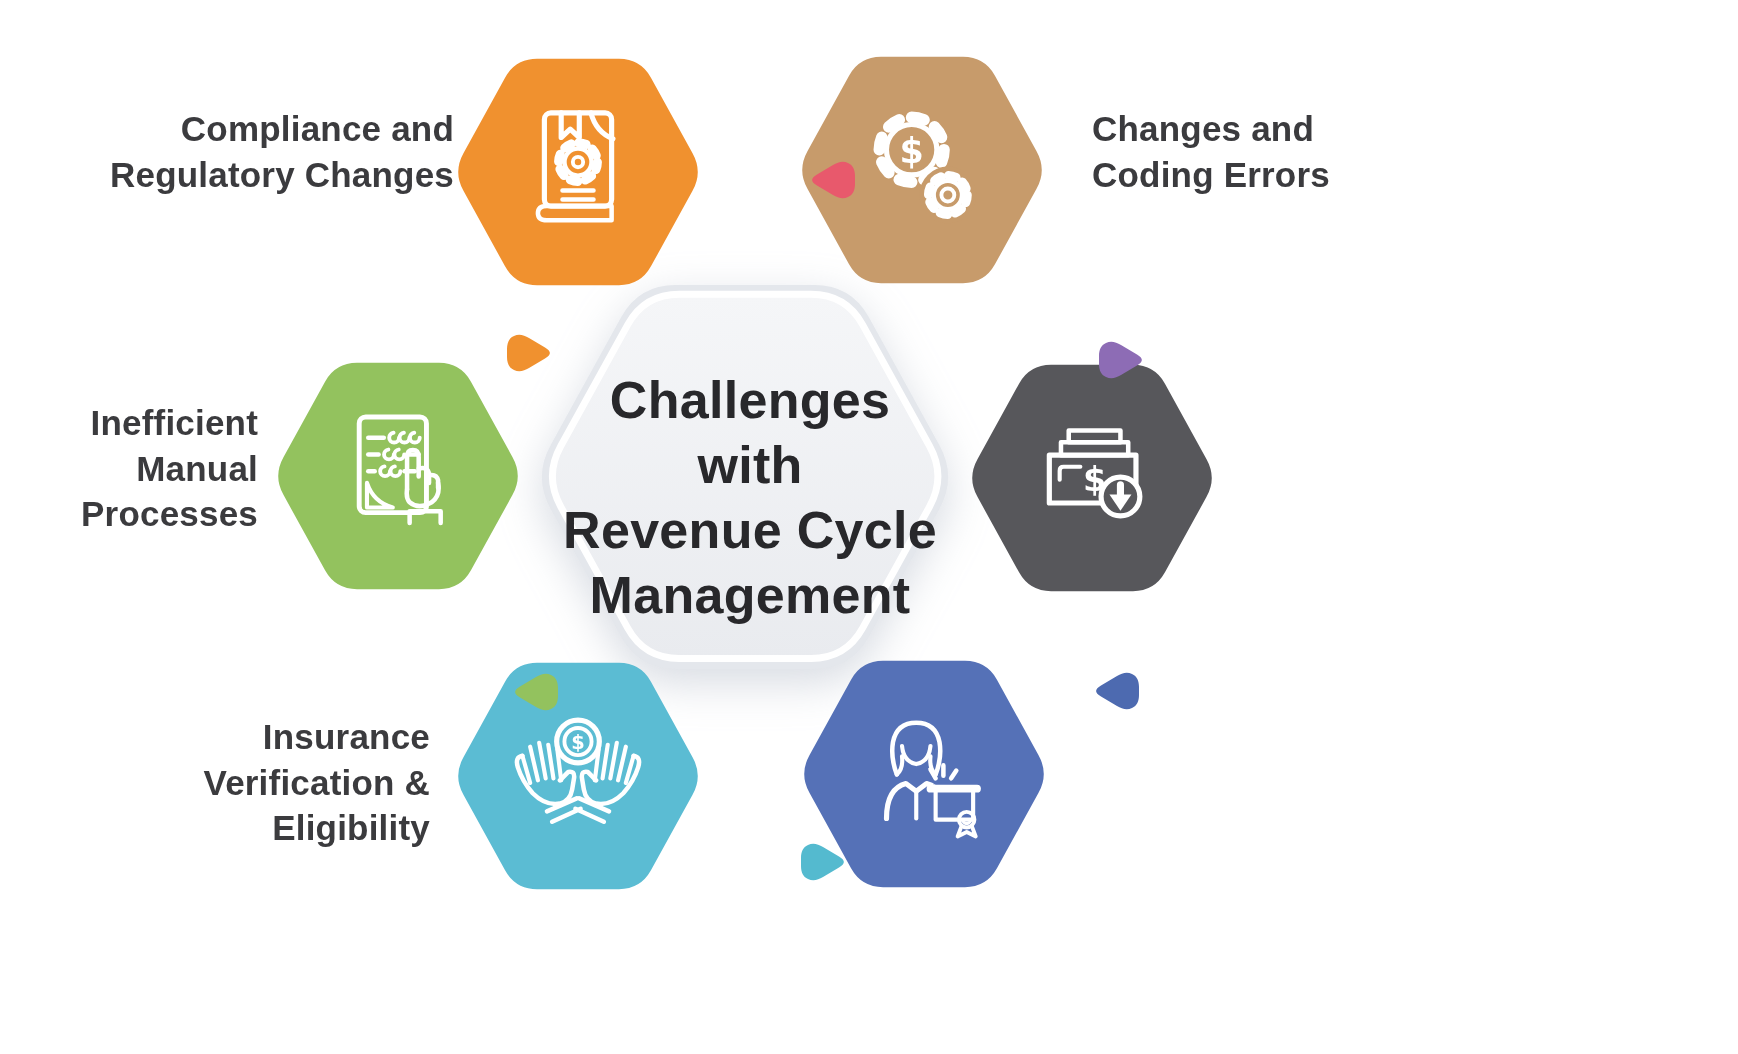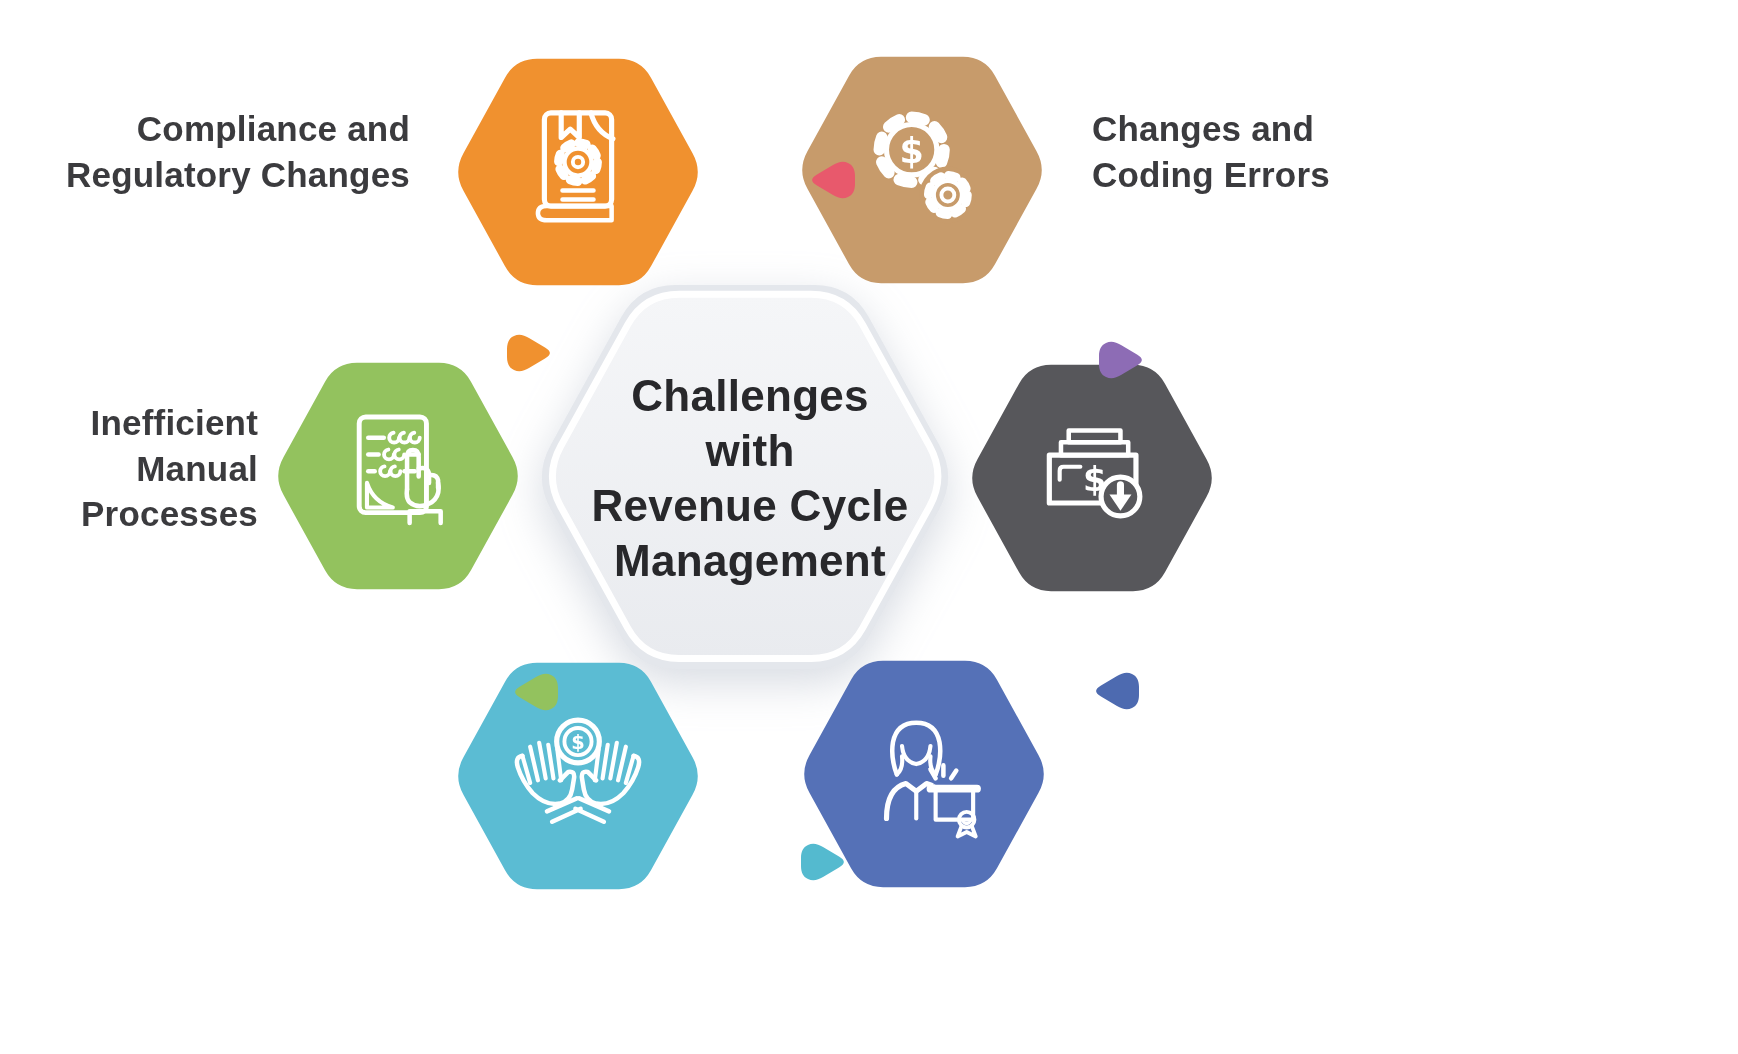--- a/index.html
+++ b/index.html
@@ -11,21 +11,21 @@
   .center-hex{filter:drop-shadow(0 14px 22px rgba(150,160,178,.38));}
   .icon{stroke:#ffffff;fill:none;stroke-width:4;stroke-linecap:round;stroke-linejoin:round;}
   .icon text{stroke:none;fill:#ffffff;font-family:"DejaVu Sans","Liberation Sans",sans-serif;}
   .label{
     position:absolute;font-weight:700;font-size:35px;line-height:1.3;color:#3b3b3e;
     white-space:pre-line;letter-spacing:.2px;
   }
   .label.right{text-align:right;}
   .center-title{
     position:absolute;left:550px;top:368px;width:400px;text-align:center;
-    font-weight:700;font-size:44px;line-height:1.25;color:#28282b;white-space:pre-line;
+    font-weight:700;font-size:52px;line-height:1.25;color:#28282b;white-space:pre-line;
     letter-spacing:.3px;
   }
   .marker{position:absolute;}
 </style>
 </head>
 <body>
 
 <div class="canvas">
 
   <svg class="hex center-hex" style="left:533px;top:281px;width:424px;height:392px" viewBox="0 0 232 210">
@@ -49,21 +49,21 @@
       <rect x="24" y="6" width="52" height="72" rx="5"></rect>
       <path d="M37,6 V25 L44,18.5 L51,25 V6"></path>
       <path d="M60,6 Q64,21 77,26"></path>
       <circle cx="50" cy="44" r="15" stroke-width="7" stroke-dasharray="5.9 5.9"></circle>
       <circle cx="50" cy="44" r="10.5" stroke-width="3.5"></circle>
       <circle cx="50" cy="44" r="4" stroke-width="3"></circle>
       <path d="M38,66 H62 M38,73 H62" stroke-width="3.5"></path>
       <path d="M76,78 H26 Q19,78 19,83.5 Q19,89 26,89 H76 Z" stroke-width="3.5"></path>
     </g>
   </svg>
-  <div class="label right" style="right:1328px;top:106px">Compliance and
+  <div class="label right" style="right:1284px;top:106px">Compliance and
 Regulatory Changes</div>
 
   <svg class="hex" style="left:797px;top:54px;width:250px;height:232px" viewBox="0 0 232 210">
     <path d="M9.7,87.5 L48.3,17.5 Q58,0 78,0 L154,0 Q174,0 183.7,17.5 L222.3,87.5 Q232,105 222.3,122.5 L183.7,192.5 Q174,210 154,210 L78,210 Q58,210 48.3,192.5 L9.7,122.5 Q0,105 9.7,87.5 Z" fill="#c79b6b"></path>
     <g class="icon" transform="translate(56,43) scale(1.2)">
       <circle cx="42" cy="36" r="25" stroke-width="9" stroke-dasharray="9.8 9.8"></circle>
       <circle cx="42" cy="36" r="19.5" stroke-width="4"></circle>
       <text x="42" y="37" font-size="27" font-weight="600" text-anchor="middle" dominant-baseline="central">$</text>
       <circle cx="70" cy="71" r="22" stroke="none" fill="#c79b6b"></circle>
       <circle cx="70" cy="71" r="15" stroke-width="7" stroke-dasharray="5.9 5.9"></circle>
@@ -128,20 +128,23 @@
         <path d="M7,36 Q1,37 3.5,45 Q7,56 15,65 Q25,75 36,73 Q44,71 45.5,62 L47,53 Q47.5,47.5 42.5,48.5 L36,55" stroke-width="3.5"></path>
         <path d="M26,79 L49,69 M30,87 L52,77" stroke-width="3.5"></path>
       </g>
       <g transform="translate(100,0) scale(-1,1)">
         <path d="M13,57 L7,36 M19,55 L13,29 M25,53.5 L20,26 M31,53.5 L27,27.5 M37,55 L34,31" stroke-width="3.2"></path>
         <path d="M7,36 Q1,37 3.5,45 Q7,56 15,65 Q25,75 36,73 Q44,71 45.5,62 L47,53 Q47.5,47.5 42.5,48.5 L36,55" stroke-width="3.5"></path>
         <path d="M26,79 L49,69 M30,87 L52,77" stroke-width="3.5"></path>
       </g>
     </g>
   </svg>
+  <div class="label right" style="right:1308px;top:714px">Insurance
+Verification &amp;
+Eligibility</div>
 
   <svg class="hex" style="left:799px;top:658px;width:250px;height:232px" viewBox="0 0 232 210">
     <path d="M9.7,87.5 L48.3,17.5 Q58,0 78,0 L154,0 Q174,0 183.7,17.5 L222.3,87.5 Q232,105 222.3,122.5 L183.7,192.5 Q174,210 154,210 L78,210 Q58,210 48.3,192.5 L9.7,122.5 Q0,105 9.7,87.5 Z" fill="#5571b7"></path>
     <g class="icon" transform="translate(56,43) scale(1.2)">
       <path d="M29,52 Q24,39 26,27 Q29,12 44,12 Q59,12 62,27 Q64,39 59,52" stroke-width="3.5"></path>
       <path d="M29,52 Q34,48 33,38 M59,52 Q54,48 55,38" stroke-width="3.2"></path>
       <path d="M33,30 Q34,42 44,44 Q54,42 55,30" stroke-width="3.2"></path>
       <path d="M21,86 Q21,63 36,59 L44,65 L52,59 Q67,63 67,86" stroke-width="4"></path>
       <path d="M44,65 V86" stroke-width="3.2"></path>
       <rect x="57" y="60" width="33" height="28" stroke="none" fill="#5571b7"></rect>

